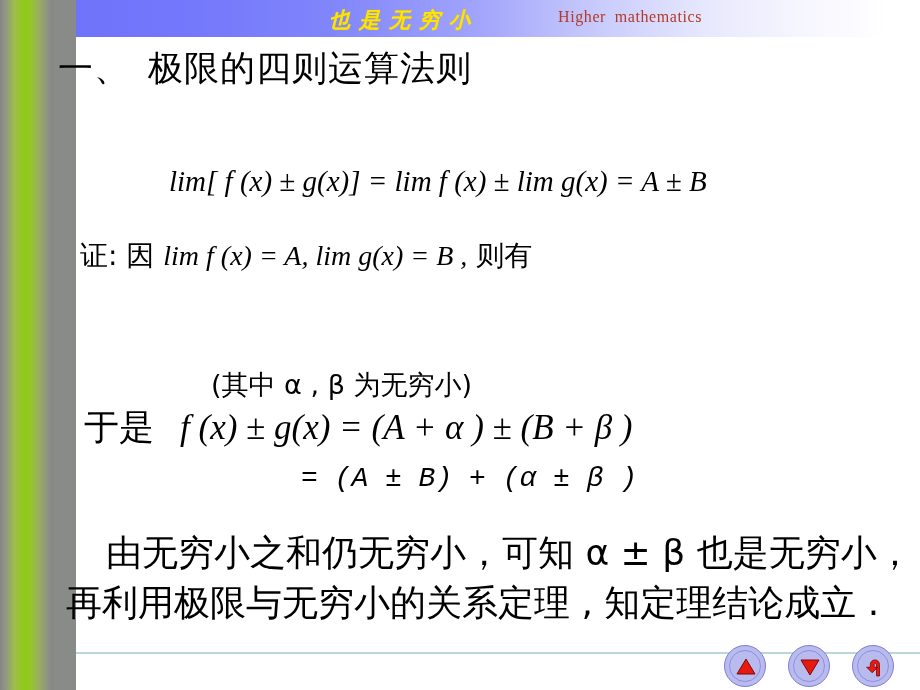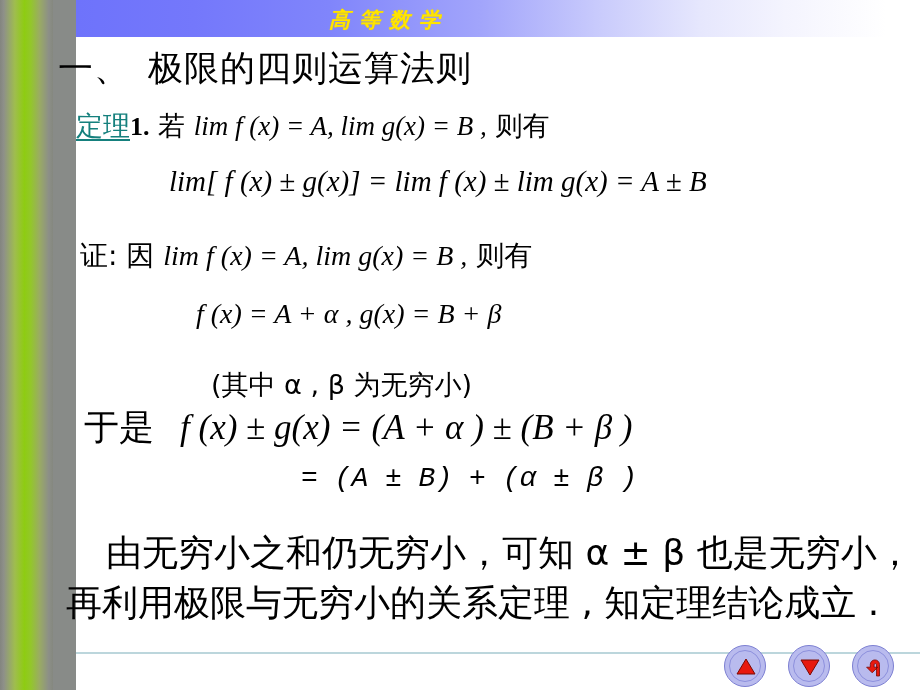--- a/index.html
+++ b/index.html
@@ -178,46 +178,40 @@
 </style>
 </head>
 <body>
 
 <div id="slide">
 
   <div class="left-gray"></div>
   <div class="left-green"></div>
 
   <div class="header">
-    <div class="header-cn">高等数学</div>
+    <div class="header-cn">也是无穷小</div>
+    <div class="header-en">Higher  mathematics</div>
   </div>
 
   <div class="body-area">
 
     <div class="ln title cjk">
       <span>一、</span><span class="gap"></span><span>极限的四则运算法则</span>
     </div>
 
-    <div class="ln theorem-line cjk">
-      <span class="theorem-label">定理</span><span class="theorem-num">1</span><span class="theorem-num">.</span>
-      <span>若</span>
-      <span class="mi">lim f (x) = A, lim g(x) = B ,</span>
-      <span>则有</span>
-    </div>
 
     <div class="ln formula1 mi">lim[ f (x) ± g(x)] = lim f (x) ± lim g(x) = A ± B</div>
 
     <div class="ln proof-line cjk">
       <span>证:</span>
       <span>因</span>
       <span class="mi">lim f (x) = A, lim g(x) = B ,</span>
       <span>则有</span>
     </div>
 
-    <div class="ln formula2 mi">f (x) = A + α ,  g(x) = B + β</div>
 
     <div class="ln formula3 cjk">(其中 α , β 为无穷小)</div>
 
     <div class="ln therefore-line cjk">
       <span>于是</span><span class="gap"></span><span class="mi">f (x) ± g(x) = (A + α ) ± (B + β )</span>
     </div>
 
     <div class="ln formula4 mi">= (A ± B) + (α ± β )</div>
 
     <div class="ln para1 cjk">由无穷小之和仍无穷小，可知 α ± β 也是无穷小，</div>

